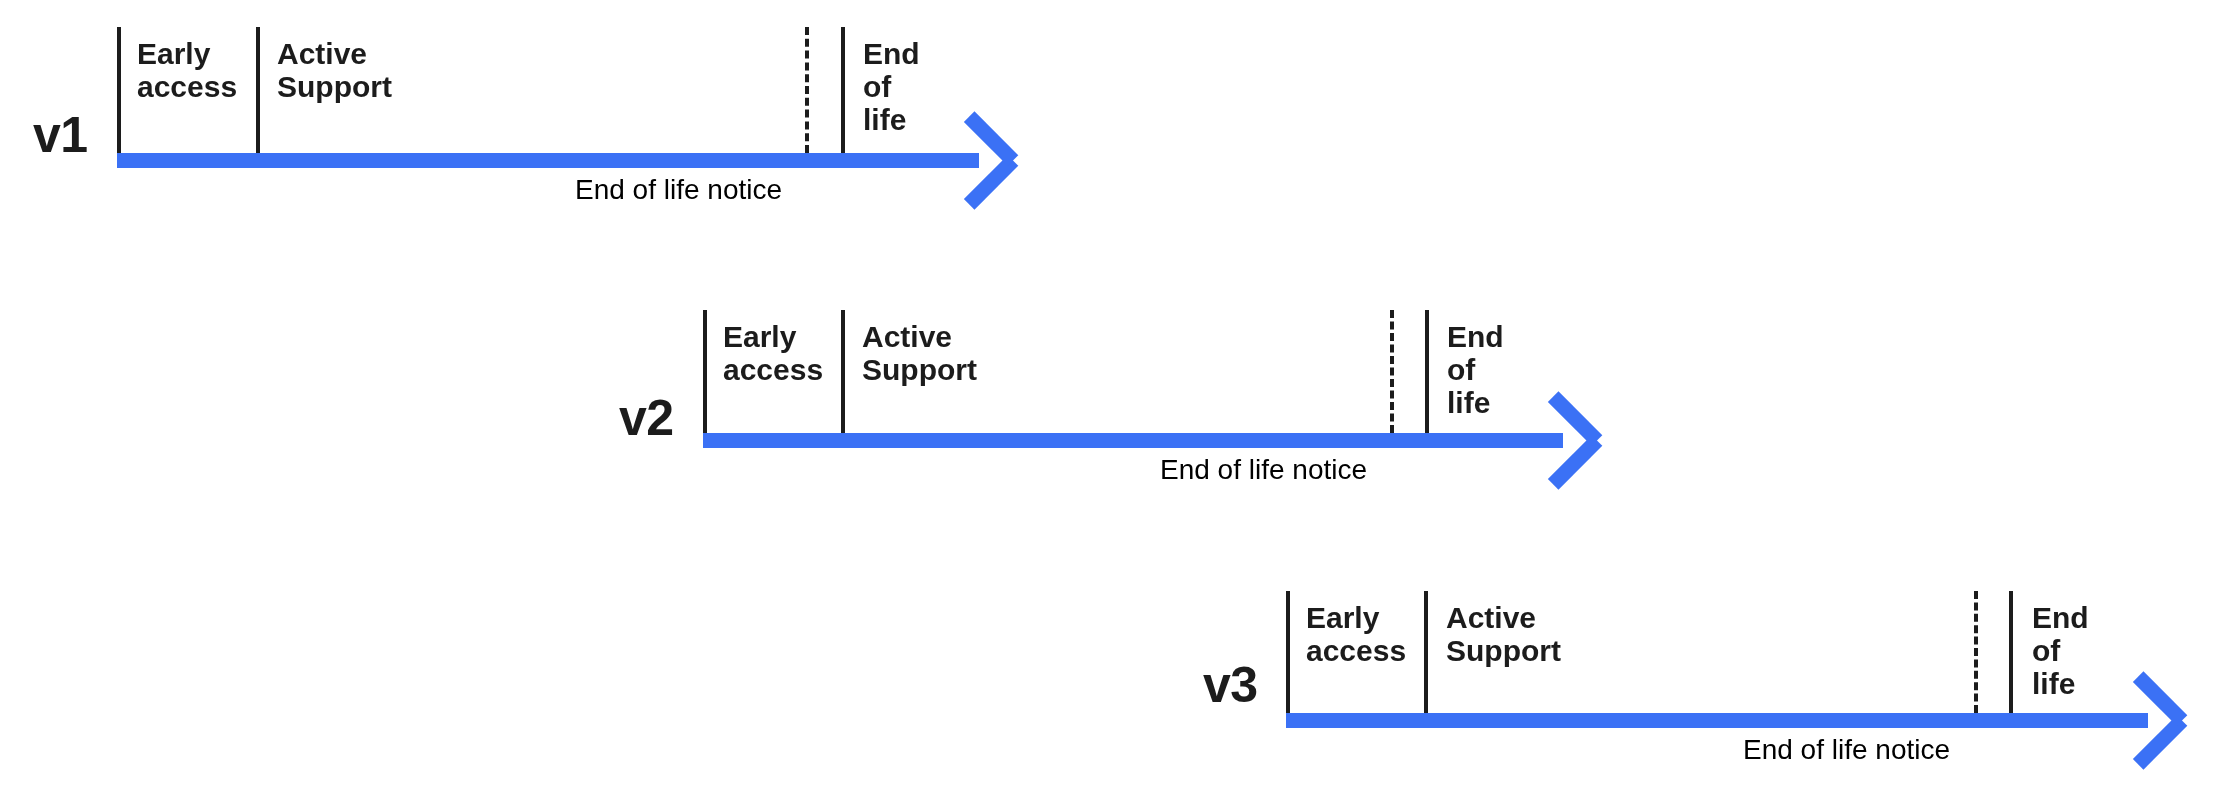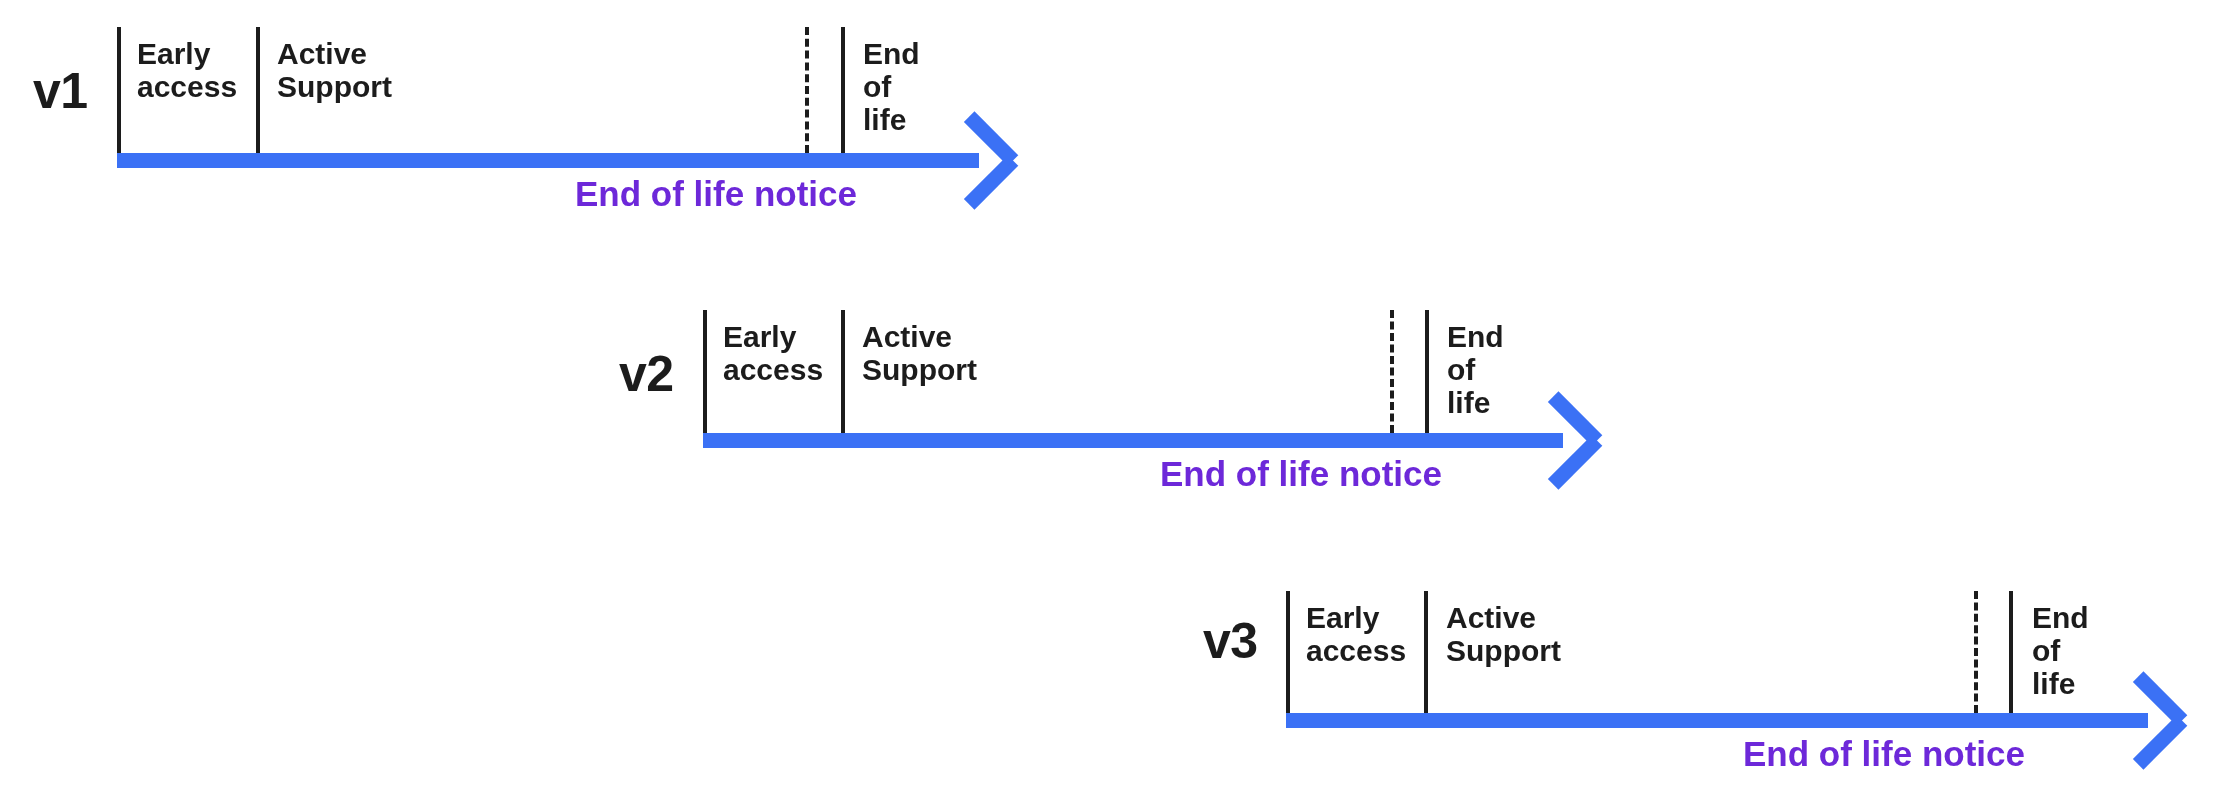--- a/index.html
+++ b/index.html
@@ -29,20 +29,21 @@
 
   
   .version-label {
     position: absolute;
     font-size: 50px;
     font-weight: 700;
     color: #1c1c1c;
     letter-spacing: -0.5px;
     line-height: 1;
     white-space: nowrap;
+    margin-top: 44px;
   }
 
   
   .tick {
     position: absolute;
     width: 4px;
     background: #1c1c1c;
   }
   .tick.dashed {
     width: 0;
@@ -84,23 +85,23 @@
     transform: rotate(-45deg);
   }
   .arrow-head i.down {
     transform-origin: 100% 50%;
     transform: rotate(45deg);
   }
 
   
   .notice-label {
     position: absolute;
-    font-size: 35px;
-    font-weight: 700;
-    color: #6d28d9;
+    font-size: 28px;
+    font-weight: 400;
+    color: #000000;
     line-height: 1;
     white-space: nowrap;
   }
 </style>
 </head>
 <body>
 
 <div id="canvas">
 
   <div class="version-row">

